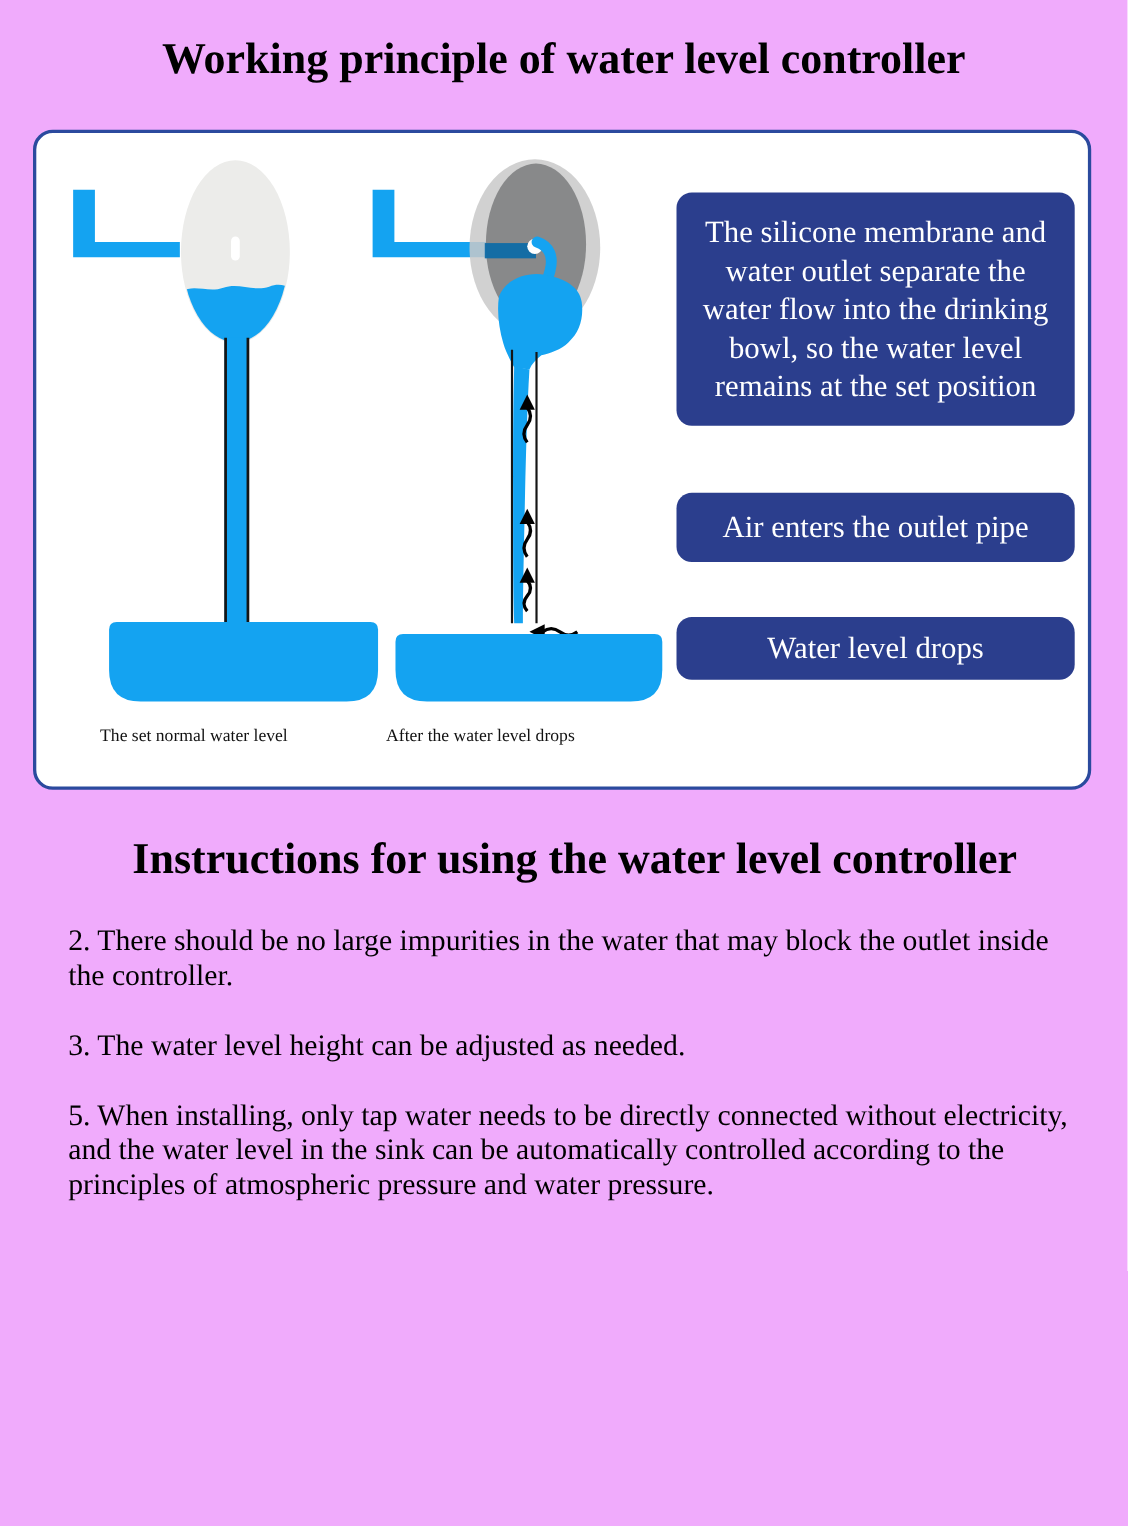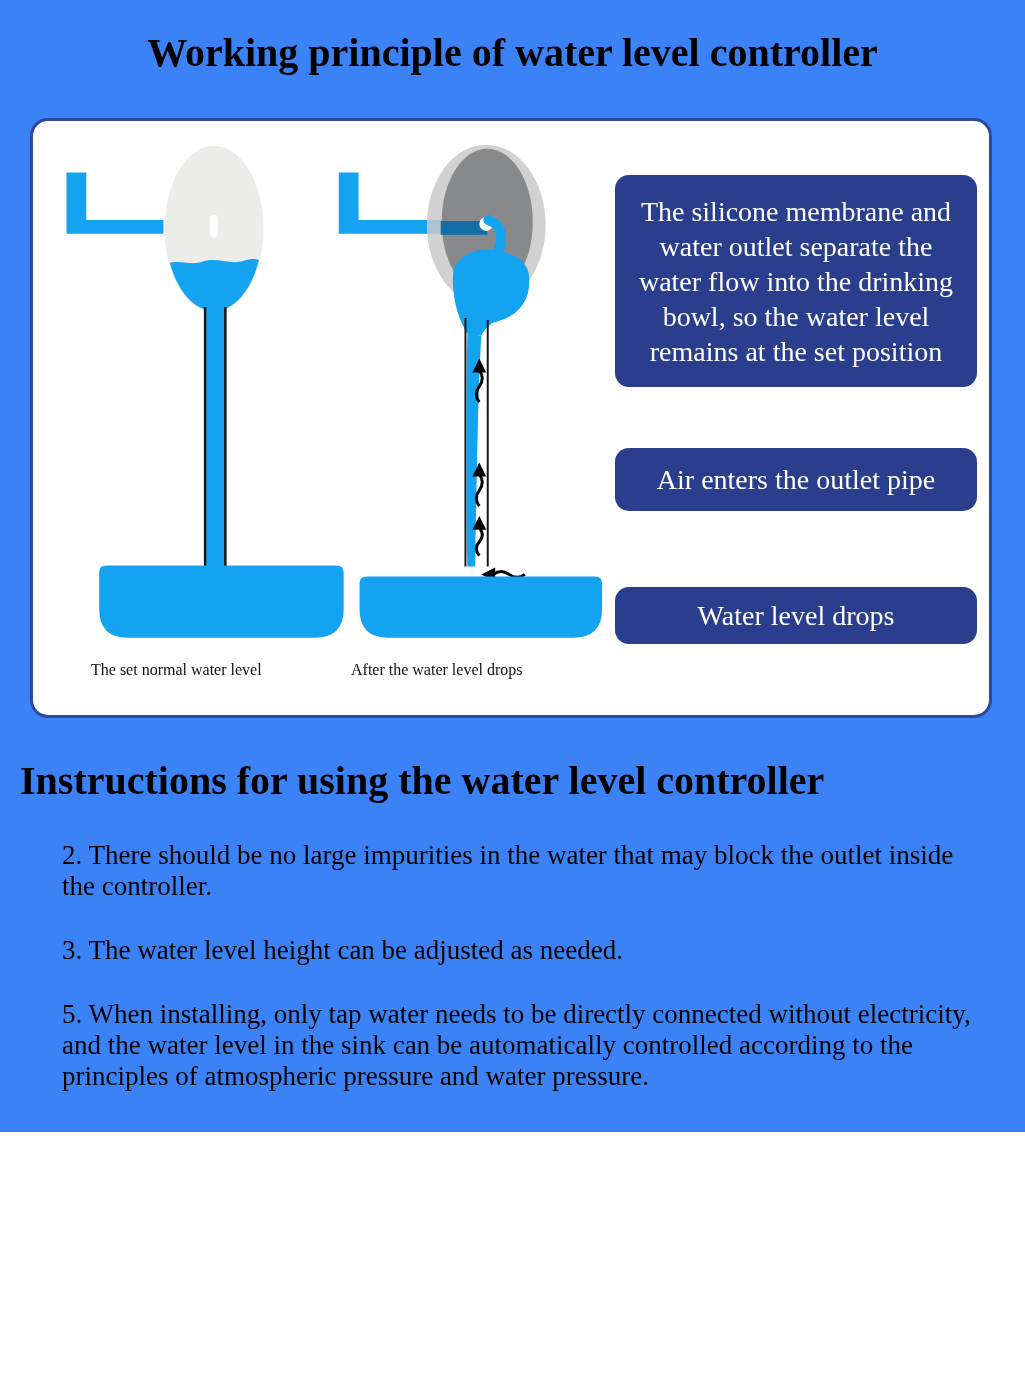--- a/index.html
+++ b/index.html
@@ -1,17 +1,17 @@
 <!DOCTYPE html>
 <html style="--water-blue: #14A3F1; --pipe-dark: #0E6CA6; --panel-border: #2B4A9E; --callout-bg: #2B3E8D; --chamber-light: #ECECEA; --chamber-mid: #C9C9C9; --chamber-dark: #7F8182; --outline-dark: #151515;"><head>
 <meta charset="utf-8">
 <style>
   html,body { margin:0; padding:0; background:#fff; }
   .page {
-    position:relative; width:1025px; height:1132px; background:#3b82f6;
+    position:relative; width:1025px; height:1387px; background:#f0abfc;
     font-family:"Liberation Serif","DejaVu Serif",serif; color:#000; overflow:hidden;
   }
   .main-title {
     position:absolute; top:30px; left:0; right:0; margin:0;
     text-align:center; font-size:40px; line-height:46px; font-weight:bold; color:#000;
   }
   .panel {
     position:absolute; left:30px; top:118px; width:962px; height:600px;
     box-sizing:border-box; border:3px solid var(--panel-border); border-radius:18px; background:#fff;
   }
@@ -22,24 +22,24 @@
   .caption-left  { left:58px;  top:532px; width:260px; }
   .caption-right { left:318px; top:532px; width:250px; }
   .callout {
     position:absolute; left:582px; width:362px; box-sizing:border-box;
     background:var(--callout-bg); border-radius:14px; color:#fff;
     display:flex; align-items:center; justify-content:center;
     text-align:center; font-size:28px; line-height:35px;
   }
   .callout-1 { top:54px;  height:212px; padding:0 13px; }
   .callout-2 { top:327px; height:63px;  white-space:nowrap; }
-  .callout-3 { top:466px; height:57px;  white-space:nowrap; }
+  .callout-3 { top:440px; height:57px;  white-space:nowrap; }
   .instructions-title {
     position:absolute; top:758px; left:0; right:0; margin:0;
-    font-size:40px; line-height:46px; font-weight:bold; color:#000;padding-left:20px;
+    text-align:center; font-size:40px; line-height:46px; font-weight:bold; color:#000;padding-left:20px;
   }
   .instructions {
     position:absolute; left:62px; top:840px; width:910px;
     font-size:27px; line-height:31px; color:#000;
   }
   .instructions p { margin:0 0 33px 0; }
 </style>
 </head>
 <body>
 

